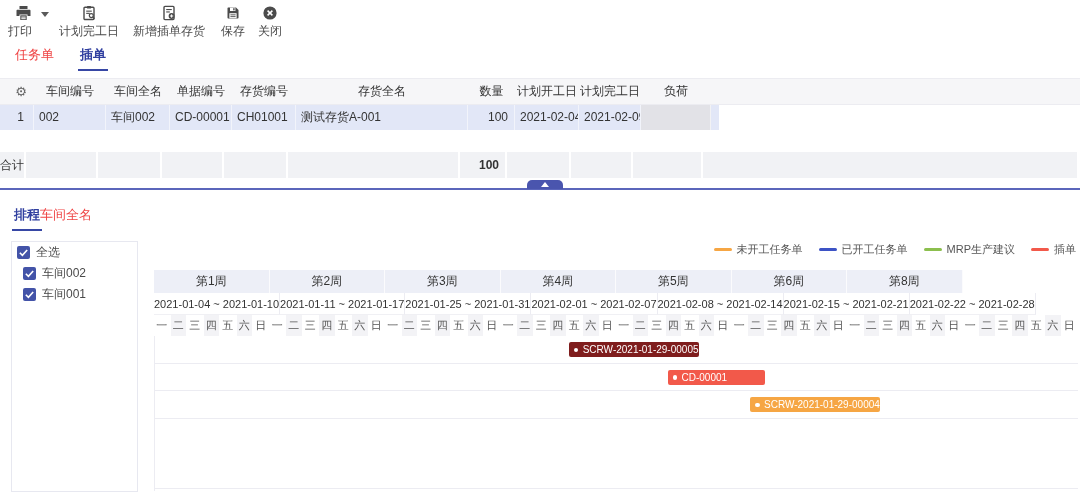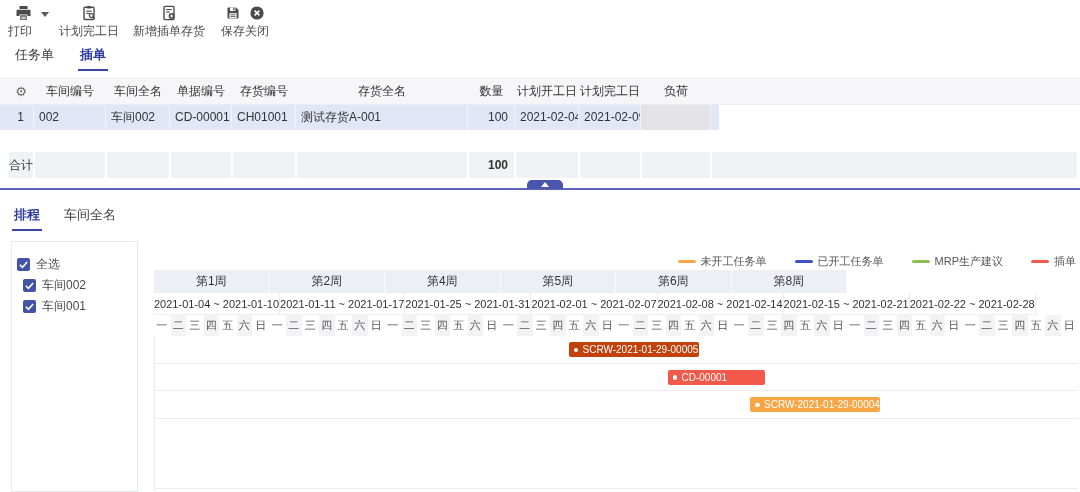--- a/index.html
+++ b/index.html
@@ -9,57 +9,57 @@
   
   #toolbar { position:absolute; left:8px; top:5px; height:36px; display:flex; align-items:flex-start; }
   .tool-btn { display:flex; flex-direction:column; align-items:center; cursor:pointer; }
   .tool-btn .lbl { font-size:12px; color:#4a4a4a; margin-top:2px; white-space:nowrap; }
   .tool-btn svg { display:block; }
   .caret { width:0; height:0; border-left:4px solid transparent; border-right:4px solid transparent;
     border-top:5px solid #5a5a5a; margin:7px 0 0 9px; cursor:pointer; }
 
   
   #tabs-top { position:absolute; left:15px; top:46px; display:flex; gap:26px; }
-  .tab { font-size:13px; color:#404040; padding-bottom:7px; cursor:pointer; position:relative; }
+  .tab { font-size:13px; color:#ef4444; padding-bottom:7px; cursor:pointer; position:relative; }
   .tab.active { color:#3140A0; font-weight:bold; }
   .tab.active::after { content:""; position:absolute; left:-2px; right:-2px; bottom:0; height:2px; background:#3747A5; }
 
   
   #otable { position:absolute; left:0; top:78px; width:1080px; }
   .o-header { display:flex; height:27px; background:#F6F6F8; border-top:1px solid #ECECF1;
     border-bottom:1px solid #ECECF1; align-items:center; padding-left:8px; width:1080px; }
   .o-header .hc { font-size:12px; color:#333; text-align:center; overflow:hidden; white-space:nowrap; }
   .o-row { display:flex; height:25px; background:#E2E7F7; align-items:center; padding-left:8px; width:719px; }
   .o-row .dc { font-size:12px; color:#333; white-space:nowrap; overflow:hidden; height:25px; line-height:25px;
     border-right:1px solid rgba(255,255,255,.55); }
-  #ototal { position:absolute; left:0; top:152px; display:flex; height:26px; align-items:stretch; padding-left:9px; width:1077px; }
+  #ototal { position:absolute; left:0; top:152px; display:flex; height:26px; align-items:stretch; padding-left:0; width:1077px; }
   #ototal .tc { background:#F1F2F5; border-right:2px solid #fff; font-size:12px; color:#333;
     line-height:26px; white-space:nowrap; }
 
   
   #split-line { position:absolute; left:0; top:188px; width:1080px; height:2px; background:#5B66BB; }
   #collapse-pill { position:absolute; left:527px; top:180px; width:36px; height:9px; background:#4A55AE;
     border-radius:5px 5px 0 0; display:flex; align-items:center; justify-content:center; cursor:pointer; }
   #collapse-pill i { width:0; height:0; border-left:4px solid transparent; border-right:4px solid transparent;
     border-bottom:5px solid #fff; }
 
   
-  #tabs-bottom { position:absolute; left:14px; top:206px; display:flex; gap:24px; }
+  #tabs-bottom { position:absolute; left:14px; top:206px; display:flex; }
 
   
   #filter-panel { position:absolute; left:11px; top:241px; width:127px; height:251px;
-    border:1px solid #E7E8F0; background:#fff; padding-top:12px; }
+    border:1px solid #E7E8F0; background:#fff; padding-top:0; }
   .chk-item { display:flex; align-items:center; height:21px; cursor:pointer; }
   .chk-box { width:13px; height:13px; border-radius:2px; background:#4353A8; display:flex;
     align-items:center; justify-content:center; flex:0 0 13px; }
   .chk-item .clbl { font-size:12px; color:#4a4a4a; margin-left:6px; white-space:nowrap; }
 
   
   #gantt { position:absolute; left:154px; top:237px; width:924px; height:255px; }
-  #legend { position:absolute; right:2px; top:17px; display:flex; gap:28px; align-items:flex-end; }
+  #legend { position:absolute; right:2px; top:5px; display:flex; gap:16px; align-items:flex-end; }
   .lg-item { display:flex; align-items:center; cursor:default; }
   .lg-swatch { width:18px; height:3px; border-radius:2px; }
   .lg-lbl { font-size:11px; color:#555; margin-left:5px; white-space:nowrap; }
   #g-header { position:absolute; left:0; top:33px; width:924px; }
   .g-weeks, .g-dates, .g-days { display:flex; width:924px; }
   .g-week { height:23px; background:#EDEFF7; border-right:1px solid #FBFBFD; font-size:12px; color:#333;
     text-align:center; line-height:23px; flex:0 0 115.5px; }
   .g-date { height:22px; background:#fff; border-right:1px solid #ECECF2; border-bottom:1px solid #F0F0F4;
     font-size:11px; color:#333; text-align:center; line-height:22px; flex:0 0 115.5px; white-space:nowrap; }
   .g-day { height:21px; flex:0 0 16.5px; font-size:11px; color:#555; text-align:center; line-height:21px;
@@ -120,21 +120,21 @@
           <path fill="#4b4b4b" d="M2.5 3.5c0-.6.4-1 1-1H11l2.5 2.5v7.5c0 .6-.4 1-1 1h-9c-.6 0-1-.4-1-1z"></path>
           <rect x="5" y="2.6" width="5.4" height="3.4" fill="#fff"></rect>
           <rect x="8.2" y="3.2" width="1.4" height="2.2" fill="#4b4b4b"></rect>
           <rect x="4.4" y="8.2" width="7.2" height="5" fill="#fff"></rect>
           <rect x="5.4" y="9.4" width="5.2" height=".9" fill="#4b4b4b"></rect>
           <rect x="5.4" y="11.2" width="5.2" height=".9" fill="#4b4b4b"></rect>
         </svg>
       </span>
       <span class="lbl">保存</span>
     </div>
-    <div class="tool-btn" style="margin-left: 0;">
+    <div class="tool-btn" style="margin-left: 13px;">
       <span>
         <svg width="16" height="16" viewBox="0 0 16 16">
           <circle cx="8" cy="8" r="6.6" fill="#4b4b4b"></circle>
           <line x1="5.6" y1="5.6" x2="10.4" y2="10.4" stroke="#fff" stroke-width="1.5"></line>
           <line x1="10.4" y1="5.6" x2="5.6" y2="10.4" stroke="#fff" stroke-width="1.5"></line>
         </svg>
       </span>
       <span class="lbl">关闭</span>
     </div>
   </div>
@@ -237,20 +237,21 @@
       </span>
       <span class="lg-item">
         <span class="lg-swatch" style="background: rgb(242, 89, 74);"></span>
         <span class="lg-lbl">插单</span>
       </span>
     </div>
   <div id="g-header">
     <div class="g-weeks">
         <div class="g-week">第1周</div>
         <div class="g-week">第2周</div>
+        <div class="g-week">第3周</div>
         <div class="g-week">第4周</div>
         <div class="g-week">第5周</div>
         <div class="g-week">第6周</div>
         <div class="g-week">第8周</div>
       </div>
     <div class="g-dates">
         <div class="g-date">2021-01-04 ~ 2021-01-10</div>
         <div class="g-date">2021-01-11 ~ 2021-01-17</div>
         <div class="g-date">2021-01-25 ~ 2021-01-31</div>
         <div class="g-date">2021-02-01 ~ 2021-02-07</div>
@@ -312,21 +313,21 @@
         <div class="g-day" style="background: rgb(243, 243, 246);">二</div>
         <div class="g-day">三</div>
         <div class="g-day" style="background: rgb(243, 243, 246);">四</div>
         <div class="g-day">五</div>
         <div class="g-day" style="background: rgb(243, 243, 246);">六</div>
         <div class="g-day">日</div>
       </div>
   </div>
   <div id="g-body">
       <div class="g-row" style="height: 27.5px;">
-        <div class="g-bar" style="left: 413.5px; width: 130px; background: #c2410c;">SCRW-2021-01-29-00005</div>
+        <div class="g-bar" style="left: 413.5px; width: 130px; background: #7f1d1d; text-align: right;">SCRW-2021-01-29-00005</div>
       </div>
       <div class="g-row" style="height: 27.5px;">
         <div class="g-bar" style="left: 512.5px; width: 97px; background: rgb(242, 89, 74);">CD-00001</div>
       </div>
       <div class="g-row" style="height: 27.5px;">
         <div class="g-bar" style="left: 595px; width: 130px; background: rgb(246, 166, 68);">SCRW-2021-01-29-00004</div>
       </div>
       <div class="g-row" style="height: 70px;"></div>
     </div>
 </div>

